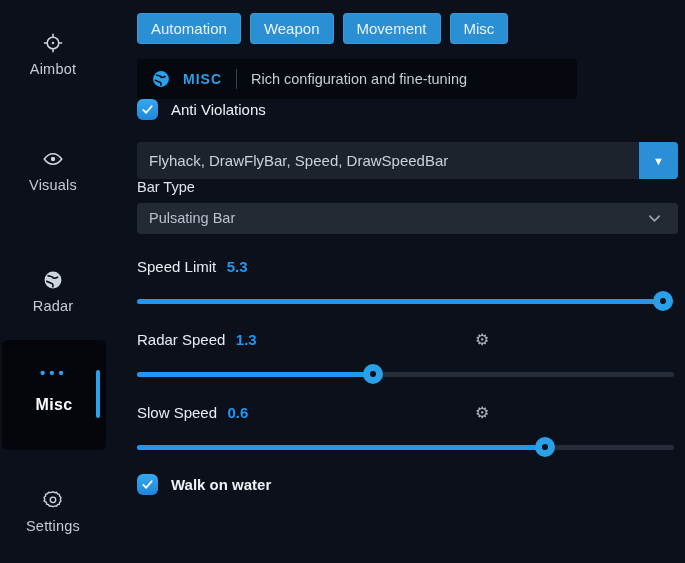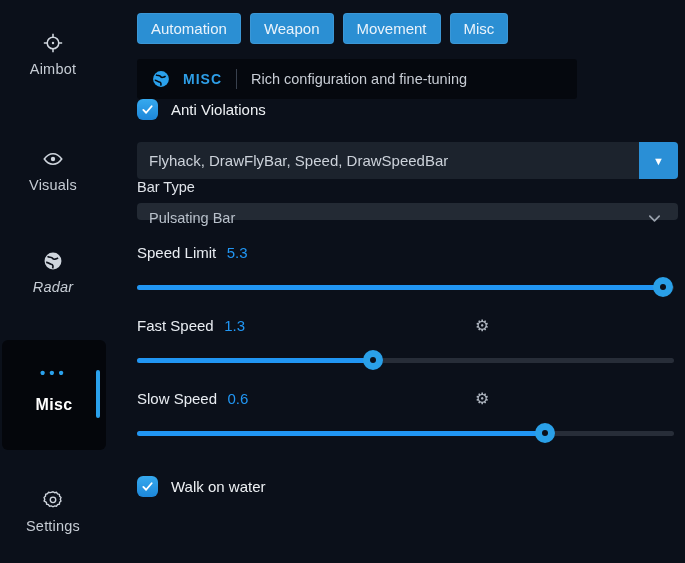--- a/index.html
+++ b/index.html
@@ -58,41 +58,41 @@
   }
   .combo .value { line-height:37px; padding-left:12px; font-size:15px; color:#ccd2da;
     white-space:nowrap; overflow:hidden; }
   .combo .btn {
     position:absolute; right:0; top:0; width:39px; height:37px;
     background:#2a8fd6; border:none; border-radius:0 4px 4px 0; cursor:pointer;
     color:#fff; font-size:11px;
   }
   .field-label { font-size:14.5px; color:#dfe3e9; }
   .select {
-    position:relative; margin-top:8px; width:541px; height:17px;
+    position:relative; margin-top:8px; width:541px; height:31px;
     background:#232a34; border-radius:4px; cursor:pointer;
   }
   .select .value { line-height:31px; padding-left:12px; font-size:14.5px; color:#b9c1cb; }
   .select .chev { position:absolute; right:16px; top:8px; width:15px; height:15px; color:#9aa2ad; }
   .row-gap8 { margin-top:8px; }
   .slider-group { margin-top:20px; }
   .slider-label-row { position:relative; height:19px; }
   .slider-label { font-size:15px; color:#e9edf2; }
-  .slider-value { font-size:15px; color:#2196f3; font-weight:normal; margin-left:6px; }
+  .slider-value { font-size:15px; color:#2196f3; font-weight:bold; margin-left:6px; }
   .slider-label-row .gear { position:absolute; left:338px; top:1px; cursor:pointer; }
   .slider { position:relative; margin-top:14px; width:537px; height:20px; cursor:pointer; }
   .slider .track { position:absolute; left:0; top:8px; width:100%; height:5px;
     background:#272d38; border-radius:3px; }
   .slider .fill { position:absolute; left:0; top:8px; height:5px;
     background:#2196f3; border-radius:3px; }
   .slider .handle { position:absolute; top:0; width:20px; height:20px; margin-left:-10px;
     background:#2aa0e8; border-radius:50%; }
   .slider .handle::after { content:""; position:absolute; left:7px; top:7px; width:6px; height:6px;
     background:#0b101a; border-radius:50%; }
-  .toggle-walk { margin-top:33px; }
+  .toggle-walk { margin-top:17px;font-weight:bold; }
 </style>
 </head>
 <body>
 
 <nav class="sidebar">
 
   <div class="side-item" style="top:32px;">
     <svg class="ico" viewBox="0 0 24 24">
       <circle cx="12" cy="12" r="6.3" fill="none" stroke="currentColor" stroke-width="1.7"></circle>
       <circle cx="12" cy="12" r="1.3" fill="currentColor"></circle>
@@ -102,21 +102,21 @@
   </div>
 
   <div class="side-item" style="top:148px;">
     <svg class="ico" viewBox="0 0 24 24">
       <path d="M2.5 12S6.5 6.3 12 6.3 21.5 12 21.5 12 17.5 17.7 12 17.7 2.5 12 2.5 12z" fill="none" stroke="currentColor" stroke-width="1.7"></path>
       <circle cx="12" cy="12" r="2.4" fill="currentColor"></circle>
     </svg>
     <span class="lbl">Visuals</span>
   </div>
 
-  <div class="side-item" style="top:250px;font-style:italic;">
+  <div class="side-item" style="top:269px;">
     <svg class="ico" viewBox="0 0 24 24">
       <circle cx="12" cy="12" r="9.2" fill="currentColor"></circle>
       <path d="M6 7c2 1.5 4.5.3 5.5 2s4 1.2 6-.5" stroke="#0b101a" stroke-width="1.8" fill="none"></path>
       <path d="M4.5 13.5c2.2-.2 3.5 1.8 5.5 2s2.5 2.5 1.5 4.5" stroke="#0b101a" stroke-width="1.8" fill="none"></path>
     </svg>
     <span class="lbl">Radar</span>
   </div>
 
   <div class="side-active-card">
     <span class="dots">•••</span>
@@ -184,21 +184,21 @@
     </div>
     <div class="slider">
       <span class="track"></span>
       <span class="fill" style="width: 98%;"></span>
       <span class="handle" style="left: 98%;"></span>
     </div>
   </div>
 
   <div class="slider-group">
     <div class="slider-label-row">
-      <span class="slider-label">Fast Speed</span>
+      <span class="slider-label">Radar Speed</span>
       <span class="slider-value">1.3</span>
       <span class="gear">⚙</span>
     </div>
     <div class="slider">
       <span class="track"></span>
       <span class="fill" style="width: 44%;"></span>
       <span class="handle" style="left: 44%;"></span>
     </div>
   </div>
 

